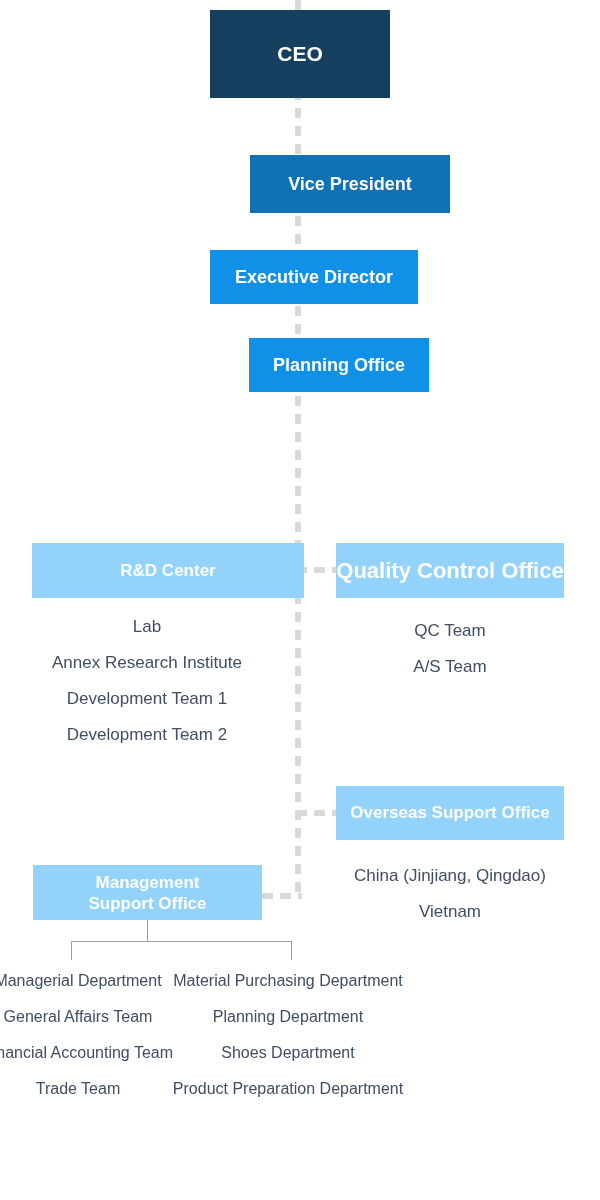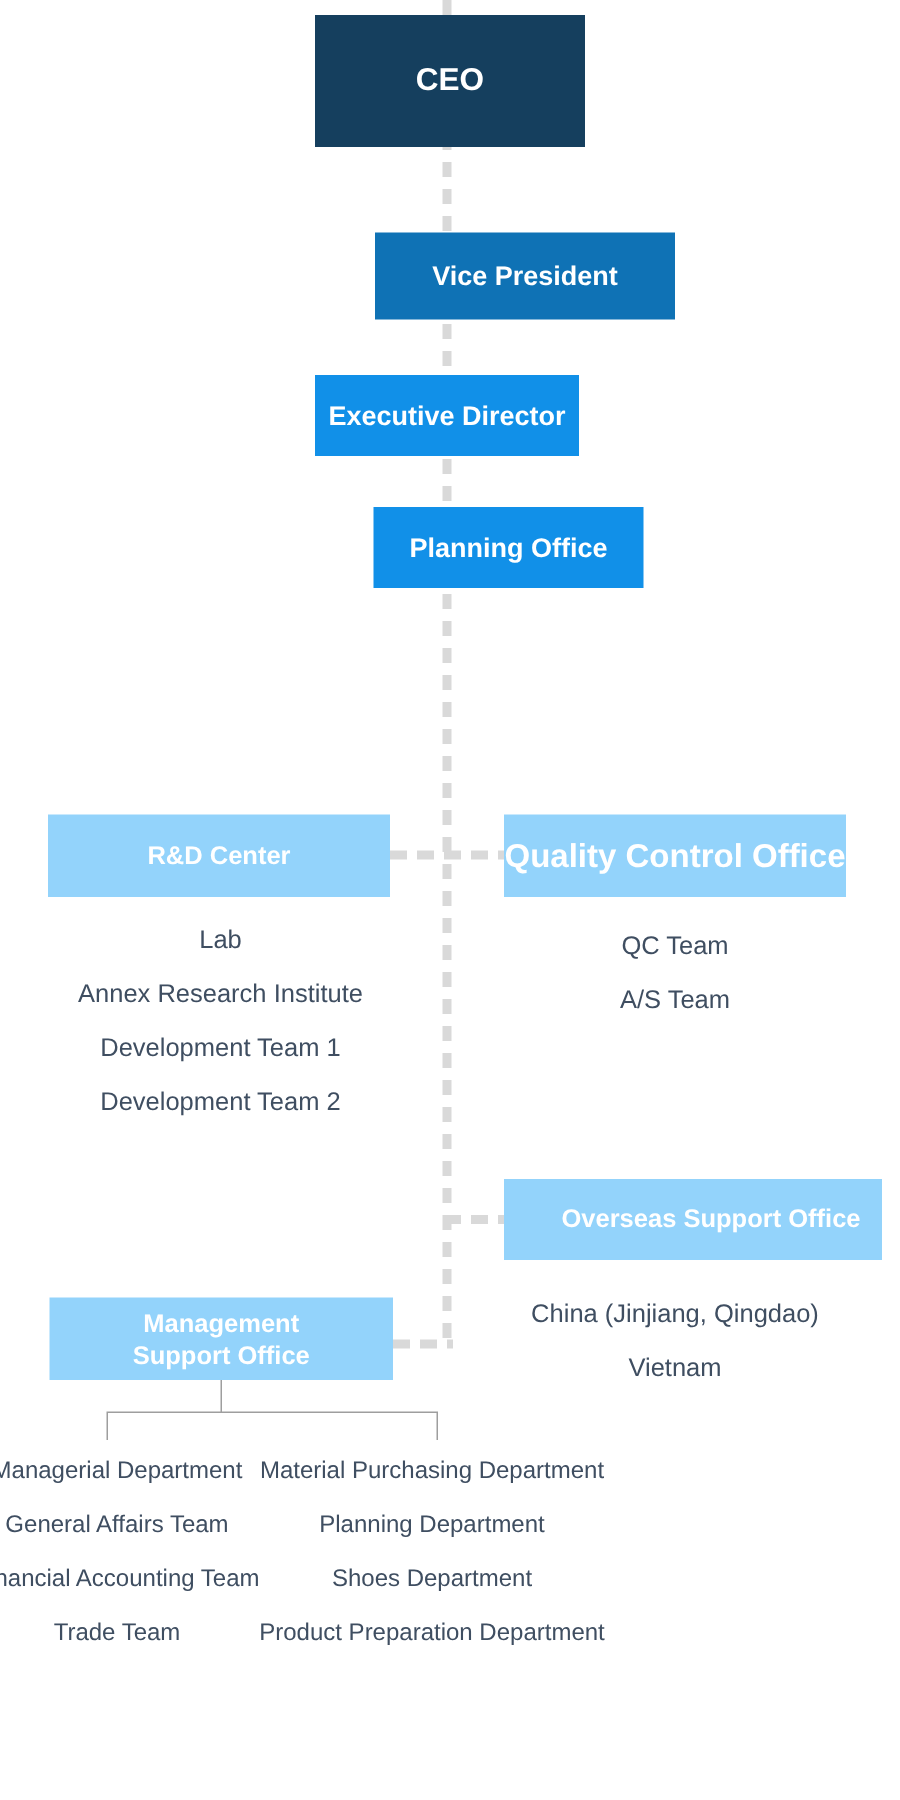--- a/index.html
+++ b/index.html
@@ -11,25 +11,25 @@
     --department-bg:#93D3FB; --box-text:#FFFFFF;
     --dashed-connector:#D9D9D9; --solid-connector:#9E9E9E; --member-text:#3F4E61;
   }
   .box {
     position:absolute; display:flex; flex-direction:column;
     align-items:center; justify-content:center;
     color:var(--box-text); font-weight:bold; 
   }
   .box-ceo { left:210px; top:10px;  width:180px; height:88px; background:var(--ceo-bg); font-size:21px; }
   .box-vp  { left:210px; top:155px; width:200px; height:58px; background:var(--vice-president-bg); font-size:18px;margin-left:40px; }
-  .box-ed  { left:210px; top:250px; width:176px; height:54px; background:var(--director-bg); font-size:18px; }
+  .box-ed  { left:210px; top:250px; width:208px; height:54px; background:var(--director-bg); font-size:18px; }
   .box-po  { left:210px; top:338px; width:180px; height:54px; background:var(--director-bg); font-size:18px;margin-left:39px; }
-  .box-rnd { left:32px;  top:543px; width:228px; height:55px; background:var(--department-bg); font-size:17px; }
+  .box-rnd { left:32px;  top:543px; width:272px; height:55px; background:var(--department-bg); font-size:17px; }
   .box-qc  { left:336px; top:543px; width:228px; height:55px; background:var(--department-bg); font-size:22px; }
-  .box-ov  { left:336px; top:786px; width:228px; height:54px; background:var(--department-bg); font-size:17px;padding-left:24px; }
+  .box-ov  { left:336px; top:786px; width:228px; height:54px; background:var(--department-bg); font-size:17px; }
   .box-ms  { left:33px;  top:865px; width:229px; height:55px; background:var(--department-bg); font-size:17px; line-height:21px; }
 
   .vdash {
     position:absolute; width:6px;
     background:repeating-linear-gradient(to bottom, var(--dashed-connector) 0 10px, transparent 10px 18px);
   }
   .vdash-main { left:295px; top:0; height:898px; }
   .hdash {
     position:absolute; height:6px;
     background:repeating-linear-gradient(to right, var(--dashed-connector) 0 11px, transparent 11px 18px);

